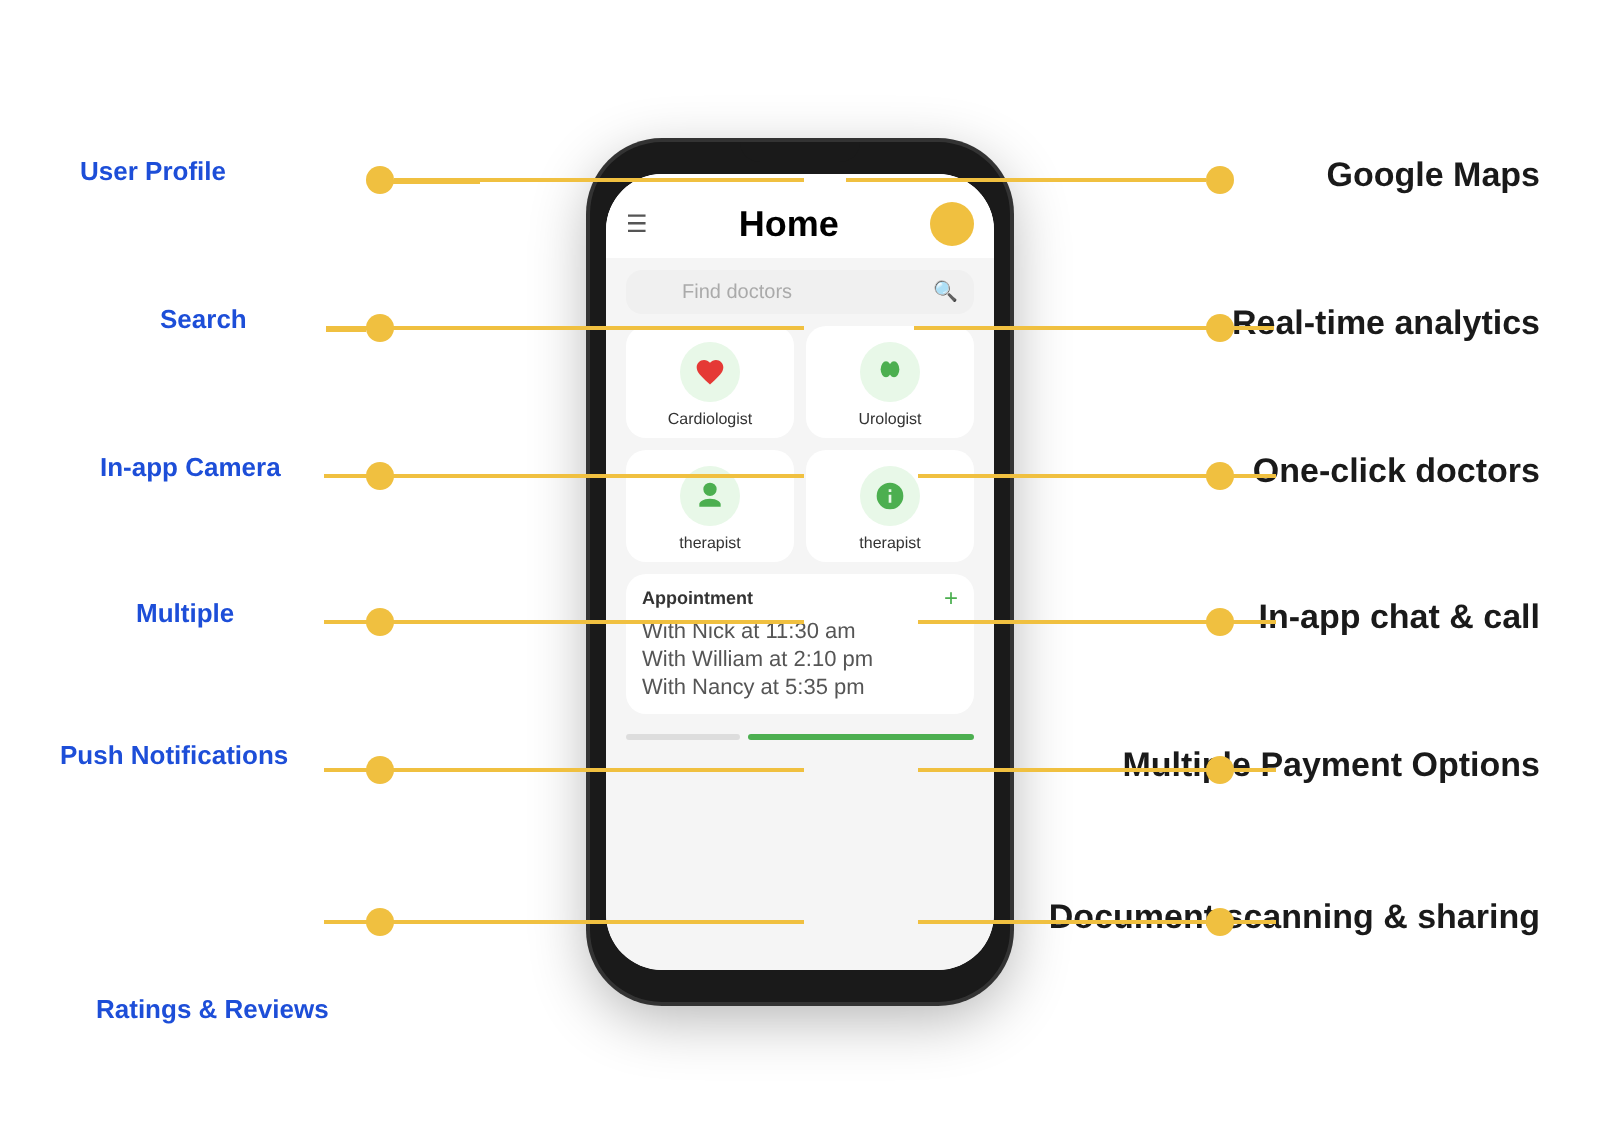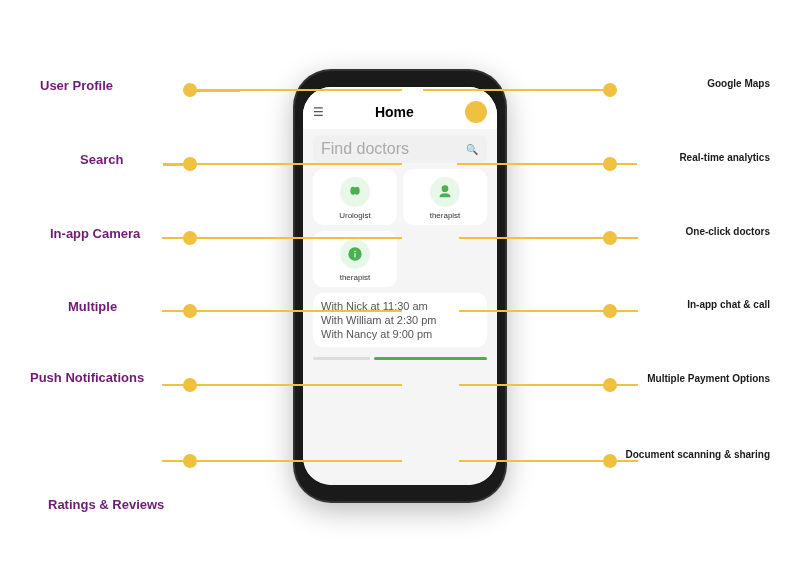--- a/index.html
+++ b/index.html
@@ -71,21 +71,21 @@
       align-items: center;
       justify-content: space-between;
     }
 
     .header-menu {
       font-size: 12px;
       color: #555;
     }
 
     .header-title {
-      font-size: 14px;
+      font-size: 18px;
       font-weight: 600;
       color: #000;
     }
 
     .header-avatar {
       width: 22px;
       height: 22px;
       background: #f0c040;
       border-radius: 50%;
     }
@@ -95,22 +95,23 @@
       margin: 6px 10px;
       background: #f0f0f0;
       border-radius: 8px;
       padding: 5px 8px;
       display: flex;
       align-items: center;
       justify-content: space-between;
     }
 
     .search-text {
-      font-size: 16px;
+      font-size: 10px;
       color: #aaa;
+      margin-left: 20px;
     }
 
     .search-icon-inner {
       font-size: 10px;
       color: #555;
     }
 
     
     .specialty-grid {
       display: grid;
@@ -197,28 +198,28 @@
       background: #f0c040;
       z-index: 10;
       transform-origin: left center;
     }
 
     
     .label-left {
       position: absolute;
       font-size: 13px;
       font-weight: 600;
-      color: #701a75;
+      color: #1d4ed8;
       text-align: center;
       white-space: nowrap;
     }
 
     .label-right {
       position: absolute;
-      font-size: 10px;
+      font-size: 17px;
       font-weight: 600;
       color: #1a1a1a;
       text-align: left;
       white-space: nowrap;
     }
   </style>
 </head>
 <body>
 
 <div class="label-left" style="left: 40px; top: 78px;">User Profile</div>
@@ -257,20 +258,28 @@
           <div class="header-avatar"></div>
         </div>
 
         <div class="search-bar">
           <span class="search-text">Find doctors</span>
           <span class="search-icon-inner">🔍</span>
         </div>
 
         <div class="specialty-grid">
 
+          <div class="specialty-card">
+            <div class="specialty-icon-circle">
+              <svg width="16" height="16" viewBox="0 0 24 24" fill="#e53935">
+                <path d="M12 21.35l-1.45-1.32C5.4 15.36 2 12.28 2 8.5 2 5.42 4.42 3 7.5 3c1.74 0 3.41.81 4.5 2.09C13.09 3.81 14.76 3 16.5 3 19.58 3 22 5.42 22 8.5c0 3.78-3.4 6.86-8.55 11.54L12 21.35z"></path>
+              </svg>
+            </div>
+            <span class="specialty-label">Cardiologist</span>
+          </div>
 
 
           <div class="specialty-card">
             <div class="specialty-icon-circle">
               <svg width="16" height="16" viewBox="0 0 24 24" fill="#4caf50">
                 <ellipse cx="9" cy="10" rx="4" ry="6"></ellipse>
                 <ellipse cx="15" cy="10" rx="4" ry="6"></ellipse>
               </svg>
             </div>
             <span class="specialty-label">Urologist</span>
@@ -291,23 +300,27 @@
               <svg width="16" height="16" viewBox="0 0 24 24" fill="#4caf50">
                 <path d="M12 2a10 10 0 1 0 0 20A10 10 0 0 0 12 2zm1 15h-2v-6h2v6zm0-8h-2V7h2v2z"></path>
               </svg>
             </div>
             <span class="specialty-label">therapist</span>
           </div>
 
         </div>
 
         <div class="appointment-section">
+          <div class="appt-header">
+            <span class="appt-title">Appointment</span>
+            <span class="appt-add">+</span>
+          </div>
           <div class="appt-item">With Nick at 11:30 am</div>
-          <div class="appt-item">With William at 2:30 pm</div>
-          <div class="appt-item">With Nancy at 9:00 pm</div>
+          <div class="appt-item">With William at 2:10 pm</div>
+          <div class="appt-item">With Nancy at 5:35 pm</div>
         </div>
 
         <div style="padding: 4px 10px; display: flex; align-items: center; gap: 4px;">
           <div style="flex:1; height:3px; background:#ddd; border-radius:2px;"></div>
           <div style="flex:2; height:3px; background:#4caf50; border-radius:2px;"></div>
         </div>
 
       </div>
     </div>
   </div>

